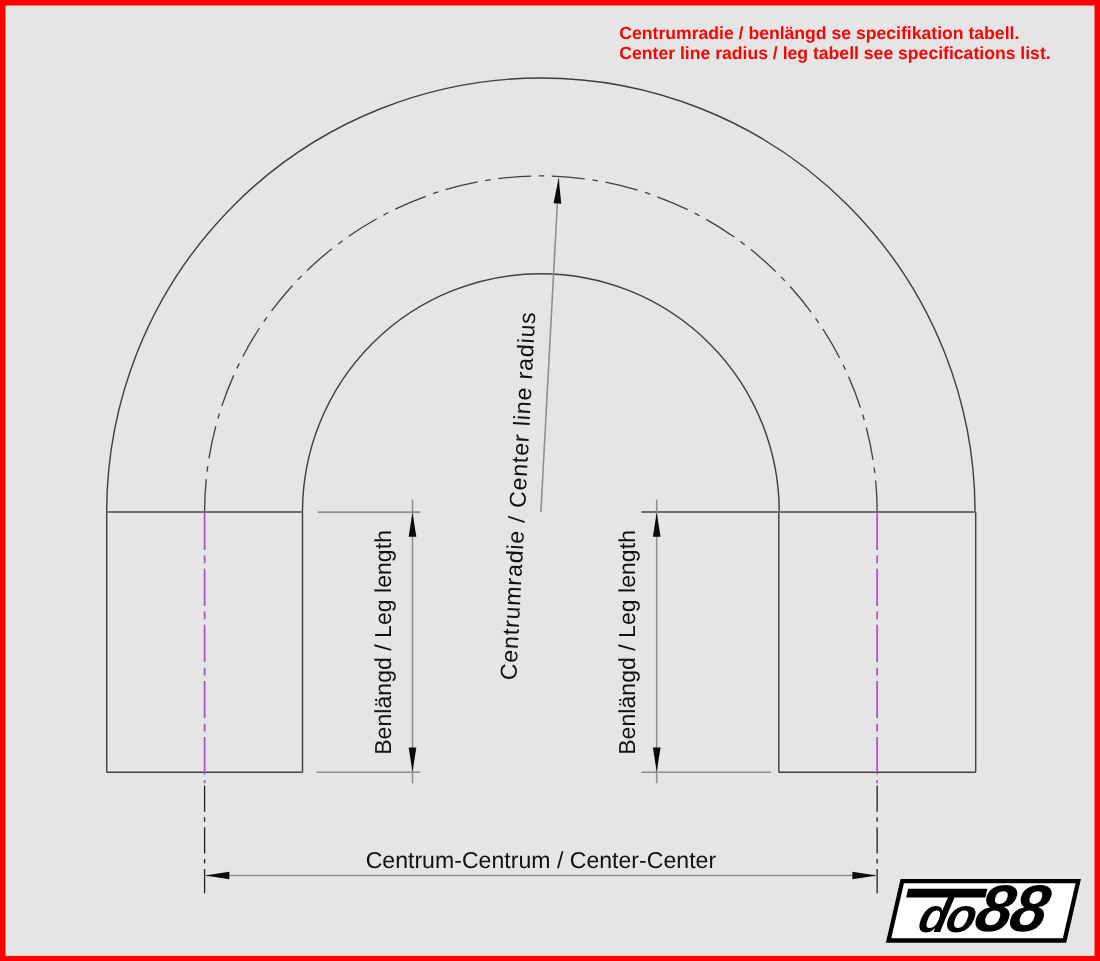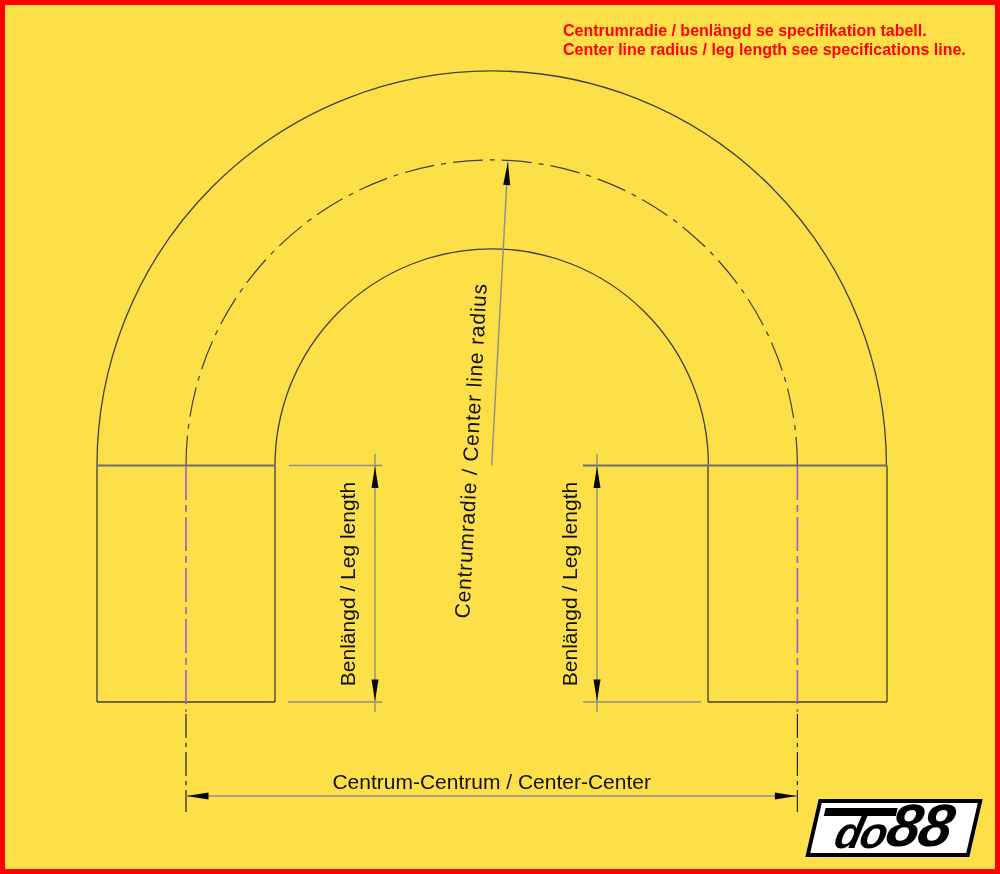--- a/index.html
+++ b/index.html
@@ -1,19 +1,19 @@
 <!DOCTYPE html>
 <html><head>
 <meta charset="utf-8">
 <style>
   html,body{margin:0;padding:0;background:#ffffff;}
   .page{
     position:relative;
     width:1000px;height:874px;
-    background:#fde047;
+    background:#e5e5e5;
     font-family:"Liberation Sans",sans-serif;
     overflow:hidden;
   }
   .border-overlay{
     position:absolute;inset:0;
     border:5px solid #ff0000;
     pointer-events:none;
     z-index:10;
   }
   .note{
@@ -64,21 +64,21 @@
   .logo-do{font-size:44px;}
   .logo-88{font-size:60px;margin-left:1px;}
 </style>
 </head>
 <body>
 
 <div class="page">
 
   <div class="note">
     <div>Centrumradie / benlängd se specifikation tabell.</div>
-    <div>Center line radius / leg length see specifications line.</div>
+    <div>Center line radius / leg tabell see specifications list.</div>
   </div>
 
   <svg class="drawing" width="1000" height="874" viewBox="0 0 1000 874">
 
     <path d="M 97 465.5 A 394.7 394.7 0 0 1 886.4 465.5" fill="none" stroke="#404040" stroke-width="1.3"></path>
 
     <path d="M 275 465.5 A 216.7 216.7 0 0 1 708.4 465.5" fill="none" stroke="#404040" stroke-width="1.3"></path>
 
     <path d="M 186 465.5 A 305.7 305.7 0 0 1 797.4 465.5" fill="none" stroke="#404040" stroke-width="1.2" stroke-dasharray="30 7 5 7"></path>
 

